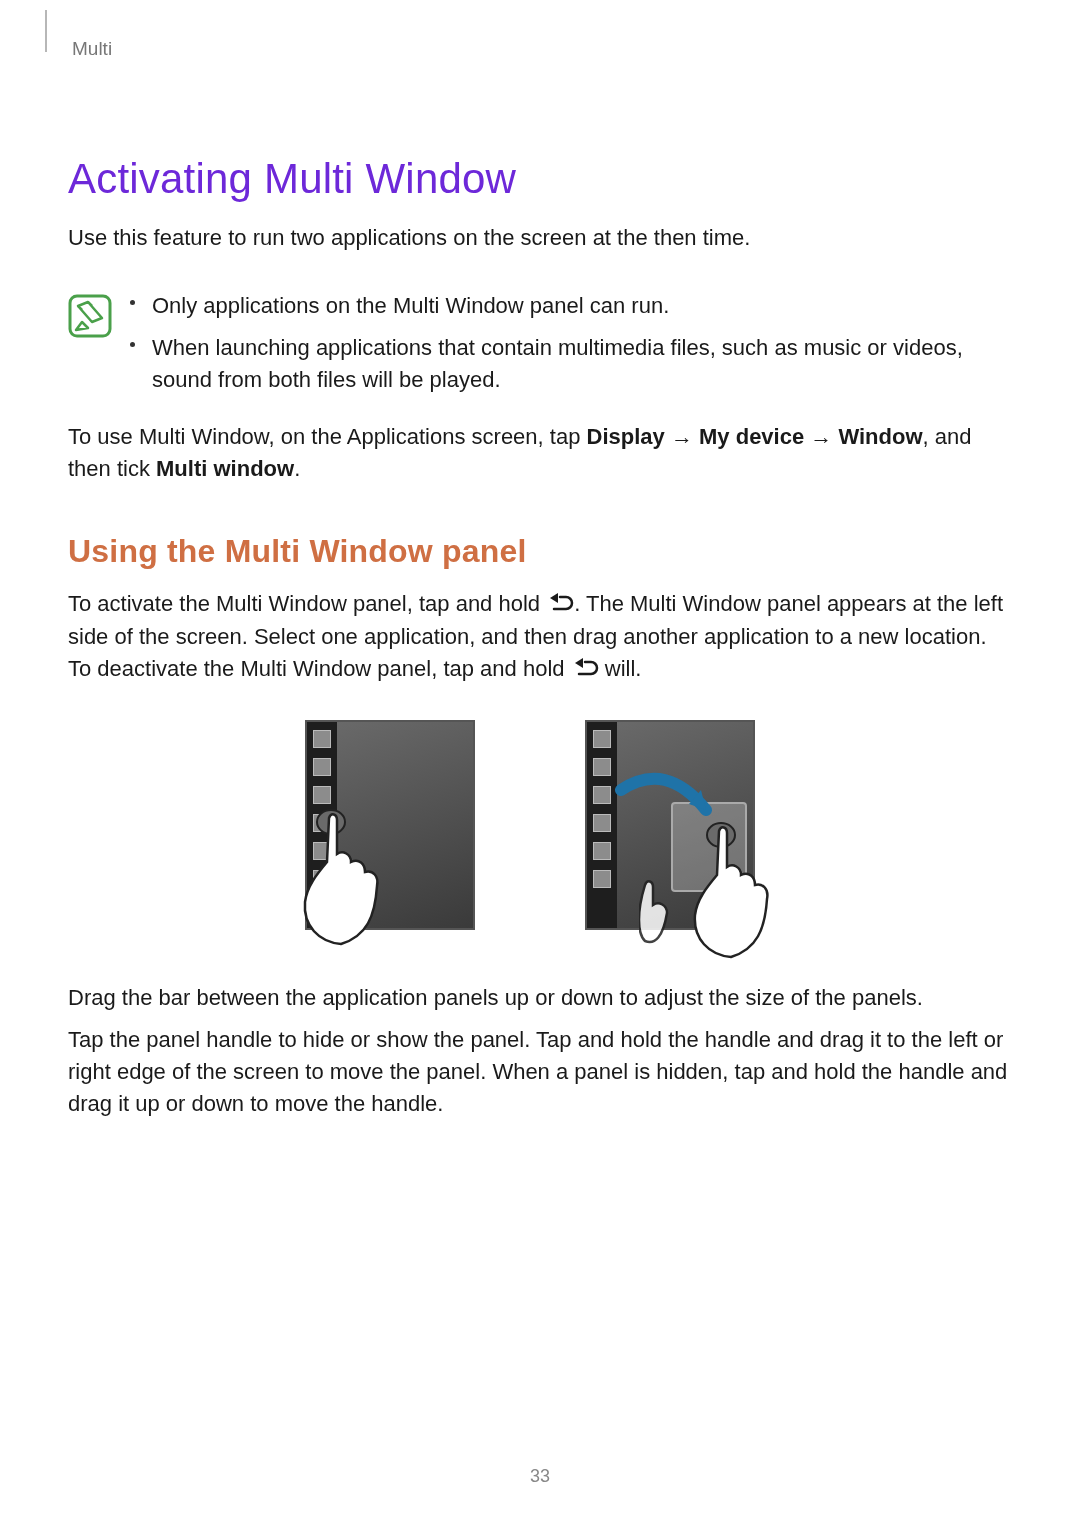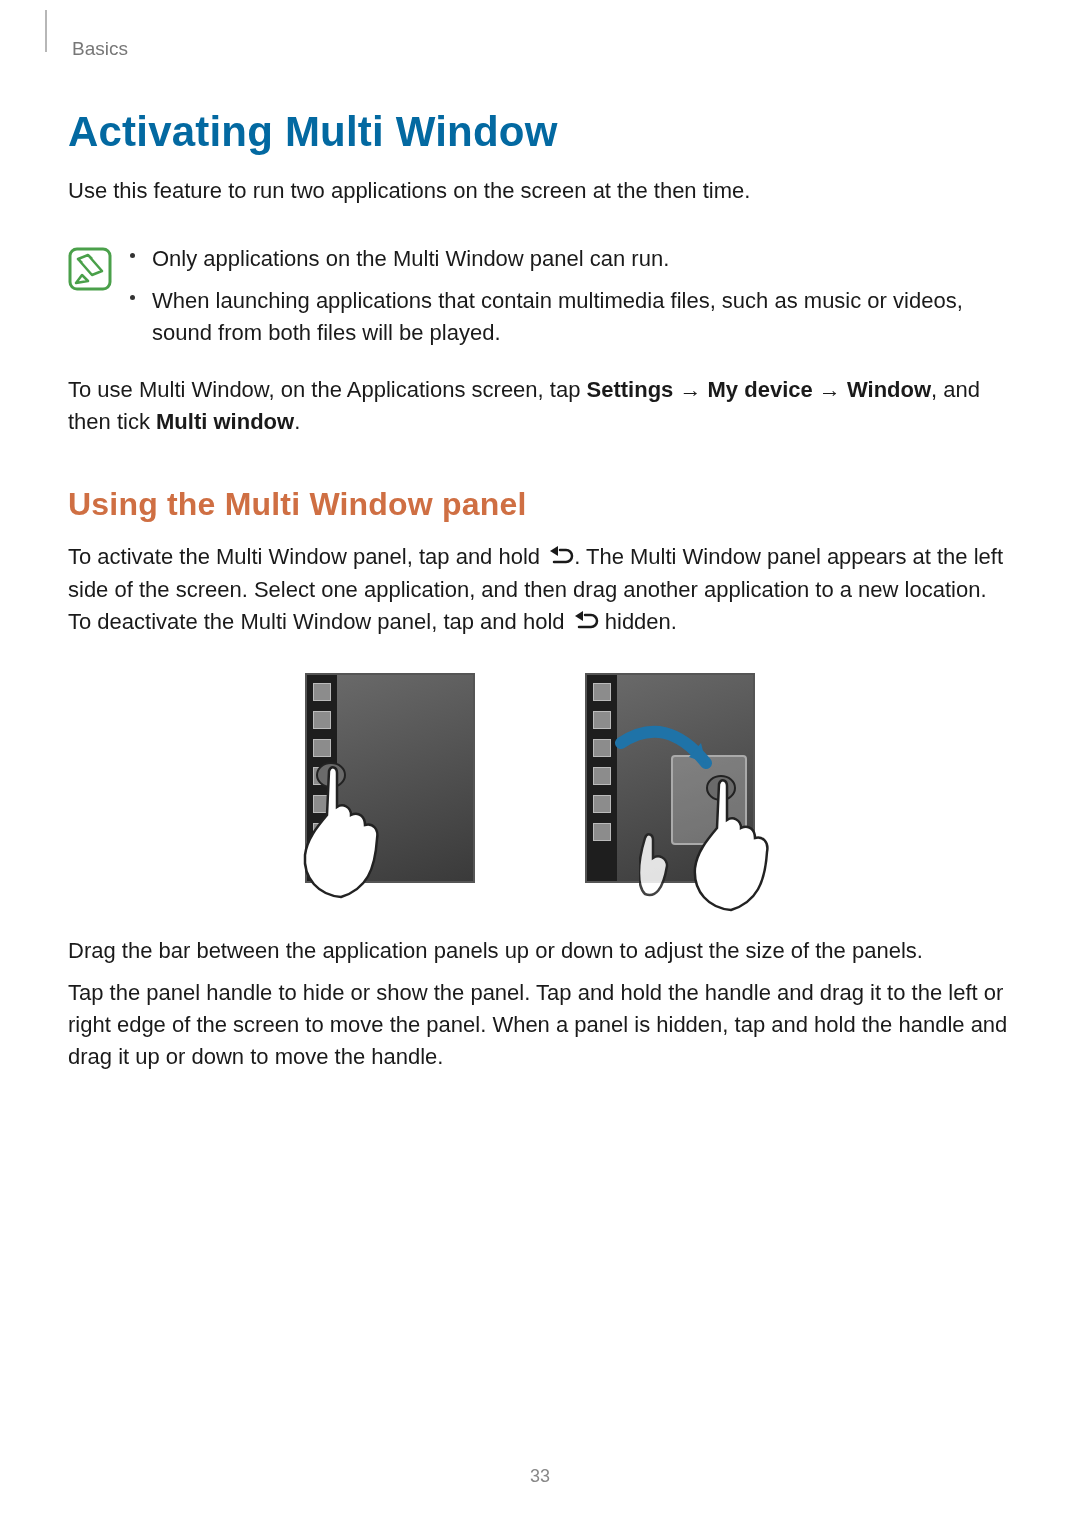--- a/index.html
+++ b/index.html
@@ -22,24 +22,24 @@
     width: 2px;
     height: 42px;
     background: #b7b7b7;
   }
   .section-label {
     font-size: 19px;
     color: #777;
     margin-left: 4px;
   }
   .title {
-    color: #0369a1;
+    color: #6d28d9;
     font-size: 42px;
-    font-weight: 700;
-    margin-top: 48px;
+    font-weight: 400;
+    margin-top: 95px;
     letter-spacing: 0.2px;
   }
   .intro {
     font-size: 22px;
     margin-top: 20px;
     line-height: 1.4;
   }
   .note-block {
     display: flex;
     align-items: flex-start;
@@ -165,53 +165,53 @@
     font-size: 18px;
     color: #888;
   }
   b { font-weight: 600; }
 </style>
 </head>
 <body>
 
 <div class="page">
   <div class="header-rule"></div>
-  <div class="section-label">Basics</div>
+  <div class="section-label">Multi</div>
 
   <h1 class="title">Activating Multi Window</h1>
 
   <p class="intro">Use this feature to run two applications on the screen at the then time.</p>
 
   <div class="note-block">
     <span class="note-icon">
       <svg viewBox="0 0 44 44">
         <rect x="2" y="2" width="40" height="40" rx="7" ry="7" fill="none" stroke="#4aa04a" stroke-width="3"></rect>
         <path d="M10 12 L20 8 L34 24 L24 28 Z M20 8 L24 12 M10 12 L14 16 M24 28 L34 24 M8 36 L14 28 L20 34 Z" fill="none" stroke="#4aa04a" stroke-width="2.5" stroke-linejoin="round"></path>
       </svg>
     </span>
     <ul class="bullets">
       <li><span class="dot"></span><span>Only applications on the Multi Window panel can run.</span></li>
       <li><span class="dot"></span><span>When launching applications that contain multimedia files, such as music or videos, sound from both files will be played.</span></li>
     </ul>
   </div>
 
   <p class="para">
-    <span>To use Multi Window, on the Applications screen, tap </span><b>Settings</b><span> → </span><b>My device</b><span> → </span><b>Window</b><span>, and then tick </span><b>Multi window</b><span>.</span>
+    <span>To use Multi Window, on the Applications screen, tap </span><b>Display</b><span> → </span><b>My device</b><span> → </span><b>Window</b><span>, and then tick </span><b>Multi window</b><span>.</span>
   </p>
 
   <h2 class="subhead">Using the Multi Window panel</h2>
 
   <p class="activate-para">
     <span>To activate the Multi Window panel, tap and hold </span><span class="back-icon"><svg viewBox="0 0 28 22">
           <path d="M14 4 H20 A6 6 0 0 1 20 16 H8" fill="none" stroke="#1a1a1a" stroke-width="2.5" stroke-linecap="round"></path>
           <path d="M12 0 L4 5 L12 10 Z" fill="#1a1a1a"></path>
         </svg></span><span>. The Multi Window panel appears at the left side of the screen. Select one application, and then drag another application to a new location. To deactivate the Multi Window panel, tap and hold </span><span class="back-icon"><svg viewBox="0 0 28 22">
           <path d="M14 4 H20 A6 6 0 0 1 20 16 H8" fill="none" stroke="#1a1a1a" stroke-width="2.5" stroke-linecap="round"></path>
           <path d="M12 0 L4 5 L12 10 Z" fill="#1a1a1a"></path>
-        </svg></span><span> hidden.</span>
+        </svg></span><span> will.</span>
   </p>
 
   <div class="illustrations">
 
     <div class="illus">
       <div class="screen">
         <div class="panel-strip">
           <div class="sq"></div>
             <div class="sq"></div>
             <div class="sq"></div>

